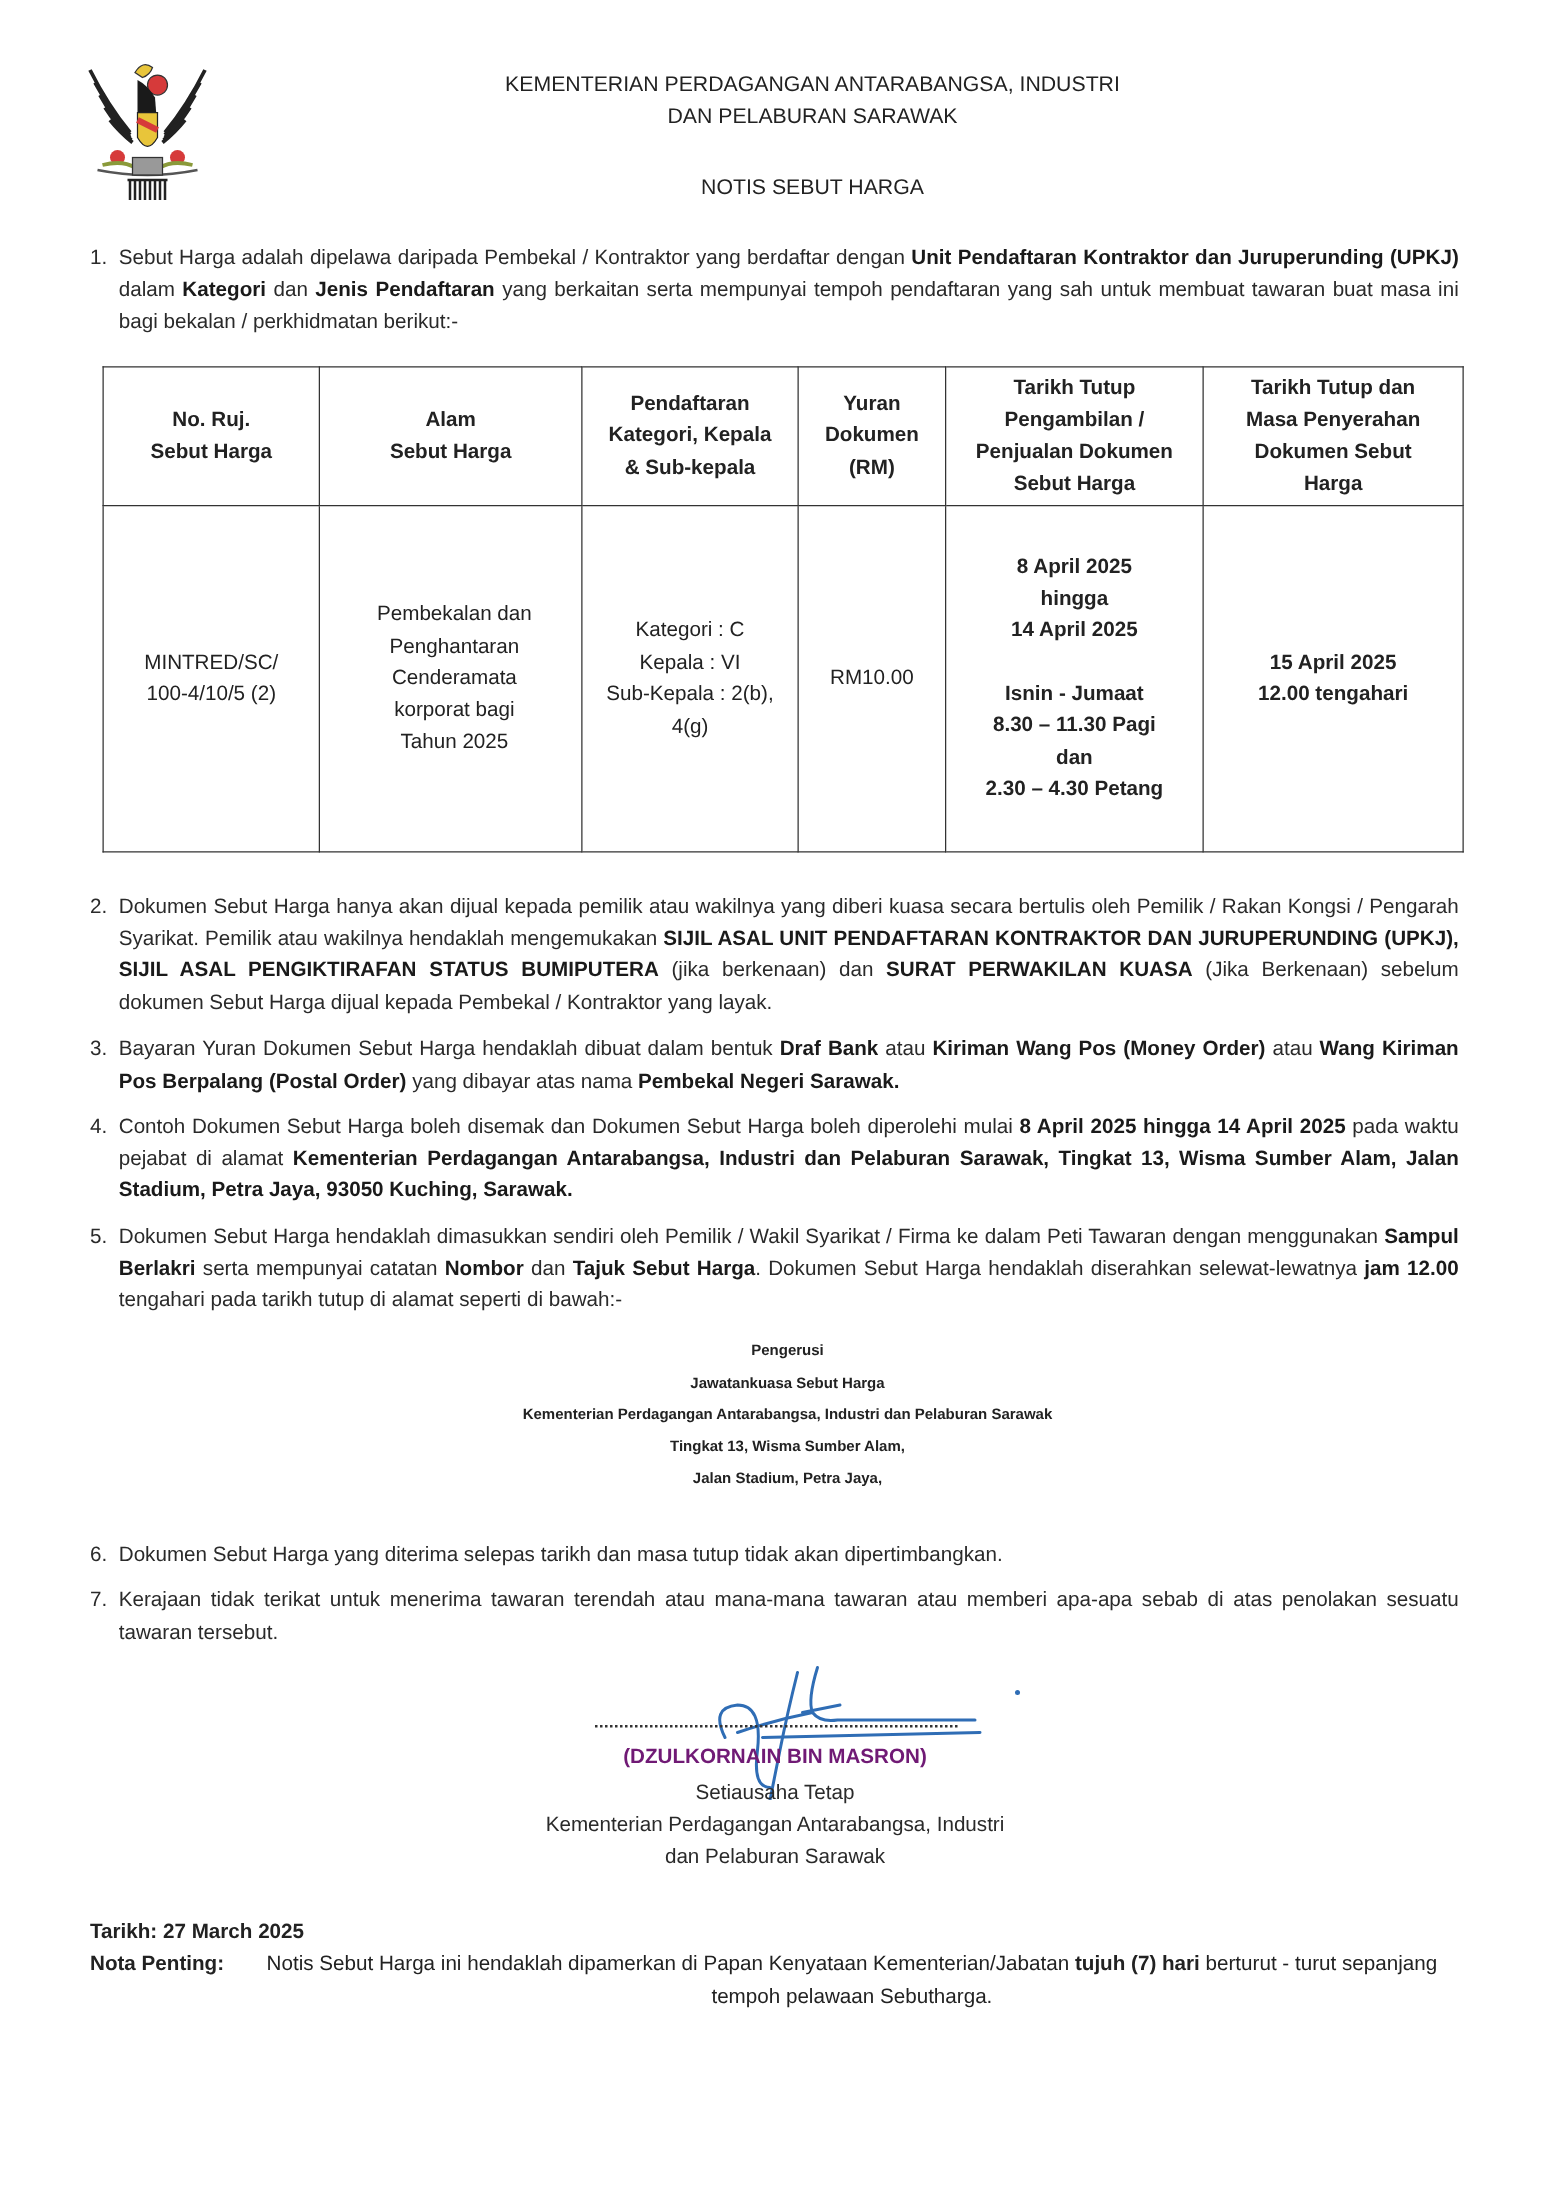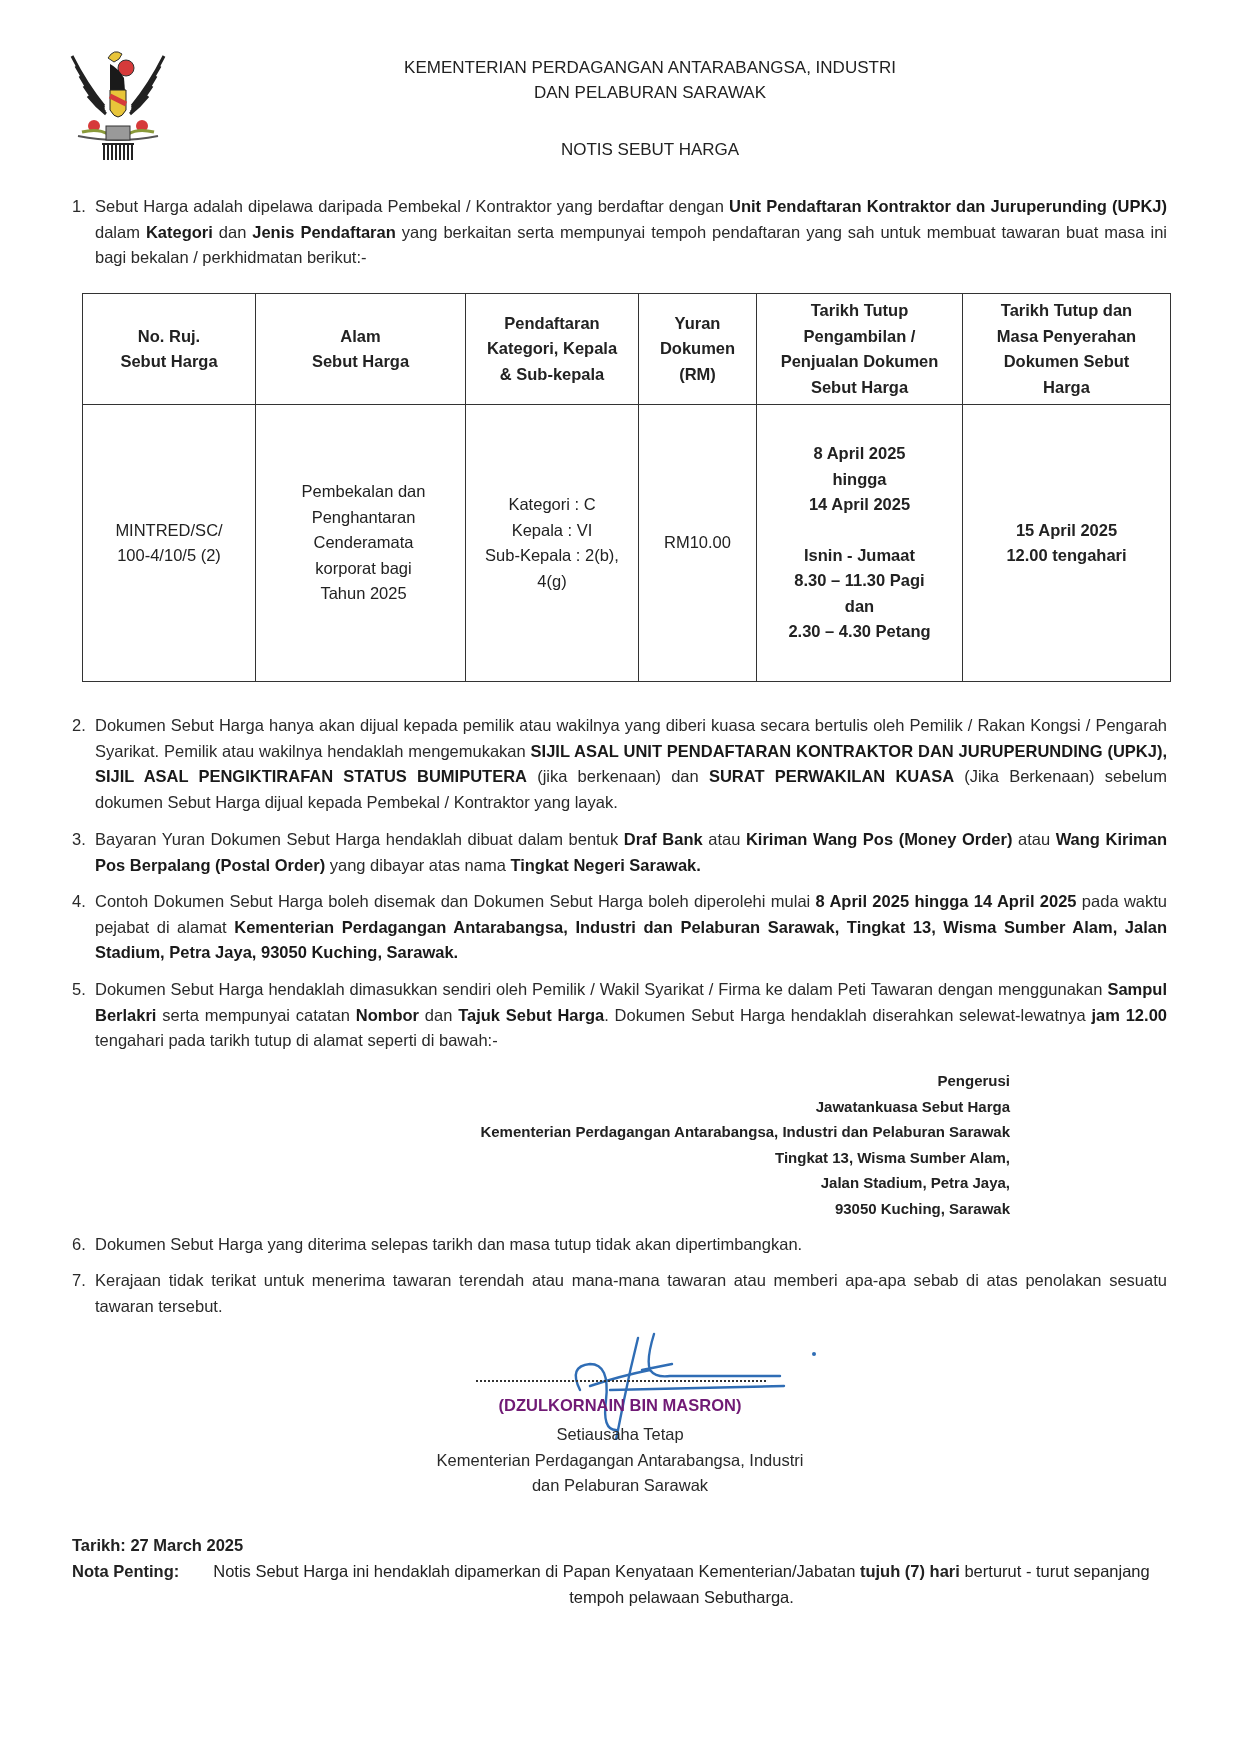--- a/index.html
+++ b/index.html
@@ -19,21 +19,21 @@
 
   table.notice { position:absolute; left:82px; top:293px; width:1088px; border-collapse:collapse; table-layout:fixed; }
   table.notice td { border:1.5px solid #333; text-align:center; vertical-align:middle; font-size:16.5px; line-height:25.5px; color:#222; padding:4px 6px; }
   table.notice tr.head td { height:101px; font-weight:bold; }
   table.notice tr.body td { height:268px; }
   table.notice td.left { text-align:center; padding-left:12px; }
   table.notice td.bold { font-weight:bold; }
   .line { display:block; }
   .gap { display:block; height:25px; }
 
-  .addr { left:250px; width:760px; top:1068px; text-align:right; font-size:15px; line-height:25.5px; font-weight:bold; color:#222; }
+  .addr { left:250px; width:760px; top:1068px; text-align:center; font-size:12px; line-height:25.5px; font-weight:bold; color:#222; }
   .sig { left:410px; width:420px; top:1330px; height:80px; }
   .dots { left:476px; top:1380px; width:290px; border-bottom:2px dotted #333; height:0; }
   .signame { left:410px; width:420px; top:1396px; text-align:center; font-size:16.5px; font-weight:bold; color:#701a75; }
   .sigpos { left:390px; width:460px; top:1422px; text-align:center; font-size:16.5px; line-height:25.5px; color:#2a2a2a; }
   .footer { font-size:16.5px; line-height:25.5px; color:#222; }
 </style>
 </head>
 <body>
 
 <div class="abs logo">
@@ -173,40 +173,39 @@
 </tbody>
   </table>
 
 <div class="abs para" style="left:72px; top:713px; width:1095px;">
   <span class="num">2.</span>
   <div class="txt"><span>Dokumen Sebut Harga hanya akan dijual kepada pemilik atau wakilnya yang diberi kuasa secara bertulis oleh Pemilik / Rakan Kongsi / Pengarah Syarikat. Pemilik atau wakilnya hendaklah mengemukakan </span><b>SIJIL ASAL UNIT PENDAFTARAN KONTRAKTOR DAN JURUPERUNDING (UPKJ), SIJIL ASAL PENGIKTIRAFAN STATUS BUMIPUTERA</b><span> (jika berkenaan) dan </span><b>SURAT PERWAKILAN KUASA</b><span> (Jika Berkenaan) sebelum dokumen Sebut Harga dijual kepada Pembekal / Kontraktor yang layak.</span></div>
 </div>
 
 <div class="abs para" style="left:72px; top:827px; width:1095px;">
   <span class="num">3.</span>
-  <div class="txt"><span>Bayaran Yuran Dokumen Sebut Harga hendaklah dibuat dalam bentuk </span><b>Draf Bank</b><span> atau </span><b>Kiriman Wang Pos (Money Order)</b><span> atau </span><b>Wang Kiriman Pos Berpalang (Postal Order)</b><span> yang dibayar atas nama </span><b>Tingkat Negeri Sarawak.</b></div>
+  <div class="txt"><span>Bayaran Yuran Dokumen Sebut Harga hendaklah dibuat dalam bentuk </span><b>Draf Bank</b><span> atau </span><b>Kiriman Wang Pos (Money Order)</b><span> atau </span><b>Wang Kiriman Pos Berpalang (Postal Order)</b><span> yang dibayar atas nama </span><b>Pembekal Negeri Sarawak.</b></div>
 </div>
 
 <div class="abs para" style="left:72px; top:889px; width:1095px;">
   <span class="num">4.</span>
   <div class="txt"><span>Contoh Dokumen Sebut Harga boleh disemak dan Dokumen Sebut Harga boleh diperolehi mulai </span><b>8 April 2025 hingga 14 April 2025</b><span>  pada waktu pejabat di alamat </span><b>Kementerian Perdagangan Antarabangsa, Industri dan Pelaburan Sarawak, Tingkat 13, Wisma Sumber Alam, Jalan Stadium, Petra Jaya, 93050 Kuching, Sarawak.</b></div>
 </div>
 
 <div class="abs para" style="left:72px; top:977px; width:1095px;">
   <span class="num">5.</span>
   <div class="txt"><span>Dokumen Sebut Harga hendaklah dimasukkan sendiri oleh Pemilik / Wakil Syarikat / Firma ke dalam Peti Tawaran dengan menggunakan </span><b>Sampul Berlakri</b><span> serta mempunyai catatan </span><b>Nombor</b><span> dan </span><b>Tajuk Sebut Harga</b><span>. Dokumen Sebut Harga hendaklah diserahkan selewat-lewatnya </span><b>jam 12.00</b><span> tengahari pada tarikh tutup di alamat seperti di bawah:-</span></div>
 </div>
 
 <div class="abs addr">
     <span class="line">Pengerusi</span>
     <span class="line">Jawatankuasa Sebut Harga</span>
     <span class="line">Kementerian Perdagangan Antarabangsa, Industri dan Pelaburan Sarawak</span>
     <span class="line">Tingkat 13, Wisma Sumber Alam,</span>
     <span class="line">Jalan Stadium, Petra Jaya,</span>
-    <span class="line">93050 Kuching, Sarawak</span>
   </div>
 
 <div class="abs para" style="left:72px; top:1232px; width:1095px;">
   <span class="num">6.</span>
   <div class="txt"><span>Dokumen Sebut Harga yang diterima selepas tarikh dan masa tutup tidak akan dipertimbangkan.</span></div>
 </div>
 
 <div class="abs para" style="left:72px; top:1268px; width:1095px;">
   <span class="num">7.</span>
   <div class="txt"><span>Kerajaan tidak terikat untuk menerima tawaran terendah atau mana-mana tawaran atau memberi apa-apa sebab di atas penolakan sesuatu tawaran tersebut.</span></div>

